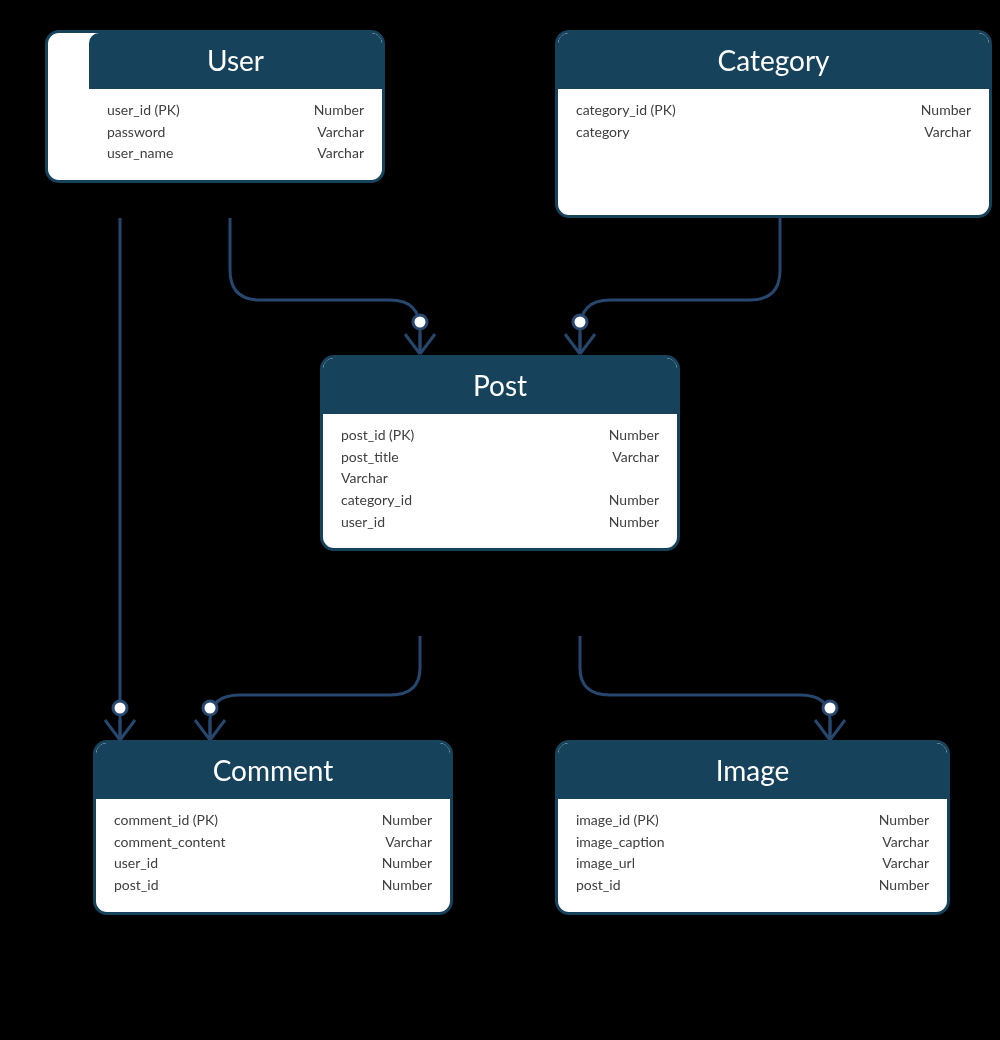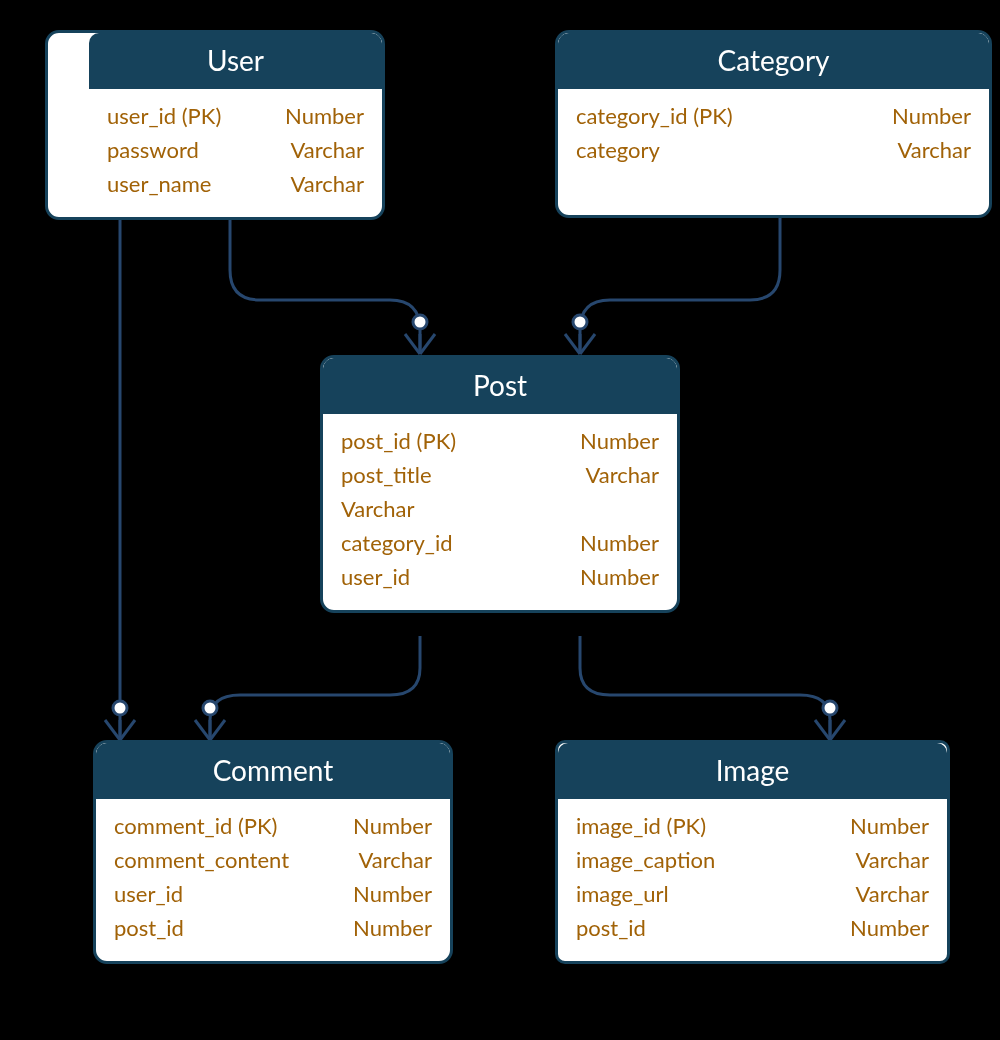--- a/index.html
+++ b/index.html
@@ -40,22 +40,22 @@
     border-top-left-radius: 10px;
     border-top-right-radius: 10px;
   }
   .entity-body {
     padding: 10px 18px 16px 18px;
   }
   .attr-row {
     display: flex;
     justify-content: space-between;
     align-items: baseline;
-    font-size: 22px;
-    color: #a16207;
+    font-size: 14px;
+    color: #404040;
     line-height: 1.55;
   }
   .attr-name { }
   .attr-type { }
 </style>
 </head>
 <body>
 
 <div class="canvas">
 
@@ -177,21 +177,21 @@
         <span class="attr-name">user_id</span>
         <span class="attr-type">Number</span>
       </div>
       <div class="attr-row">
         <span class="attr-name">post_id</span>
         <span class="attr-type">Number</span>
       </div>
     </div>
   </div>
 
-  <div class="entity" style="left:555px; top:740px; width:395px;border-radius:10px;">
+  <div class="entity" style="left:555px; top:740px; width:395px;">
     <div class="entity-header">Image</div>
     <div class="entity-body">
       <div class="attr-row">
         <span class="attr-name">image_id (PK)</span>
         <span class="attr-type">Number</span>
       </div>
       <div class="attr-row">
         <span class="attr-name">image_caption</span>
         <span class="attr-type">Varchar</span>
       </div>

